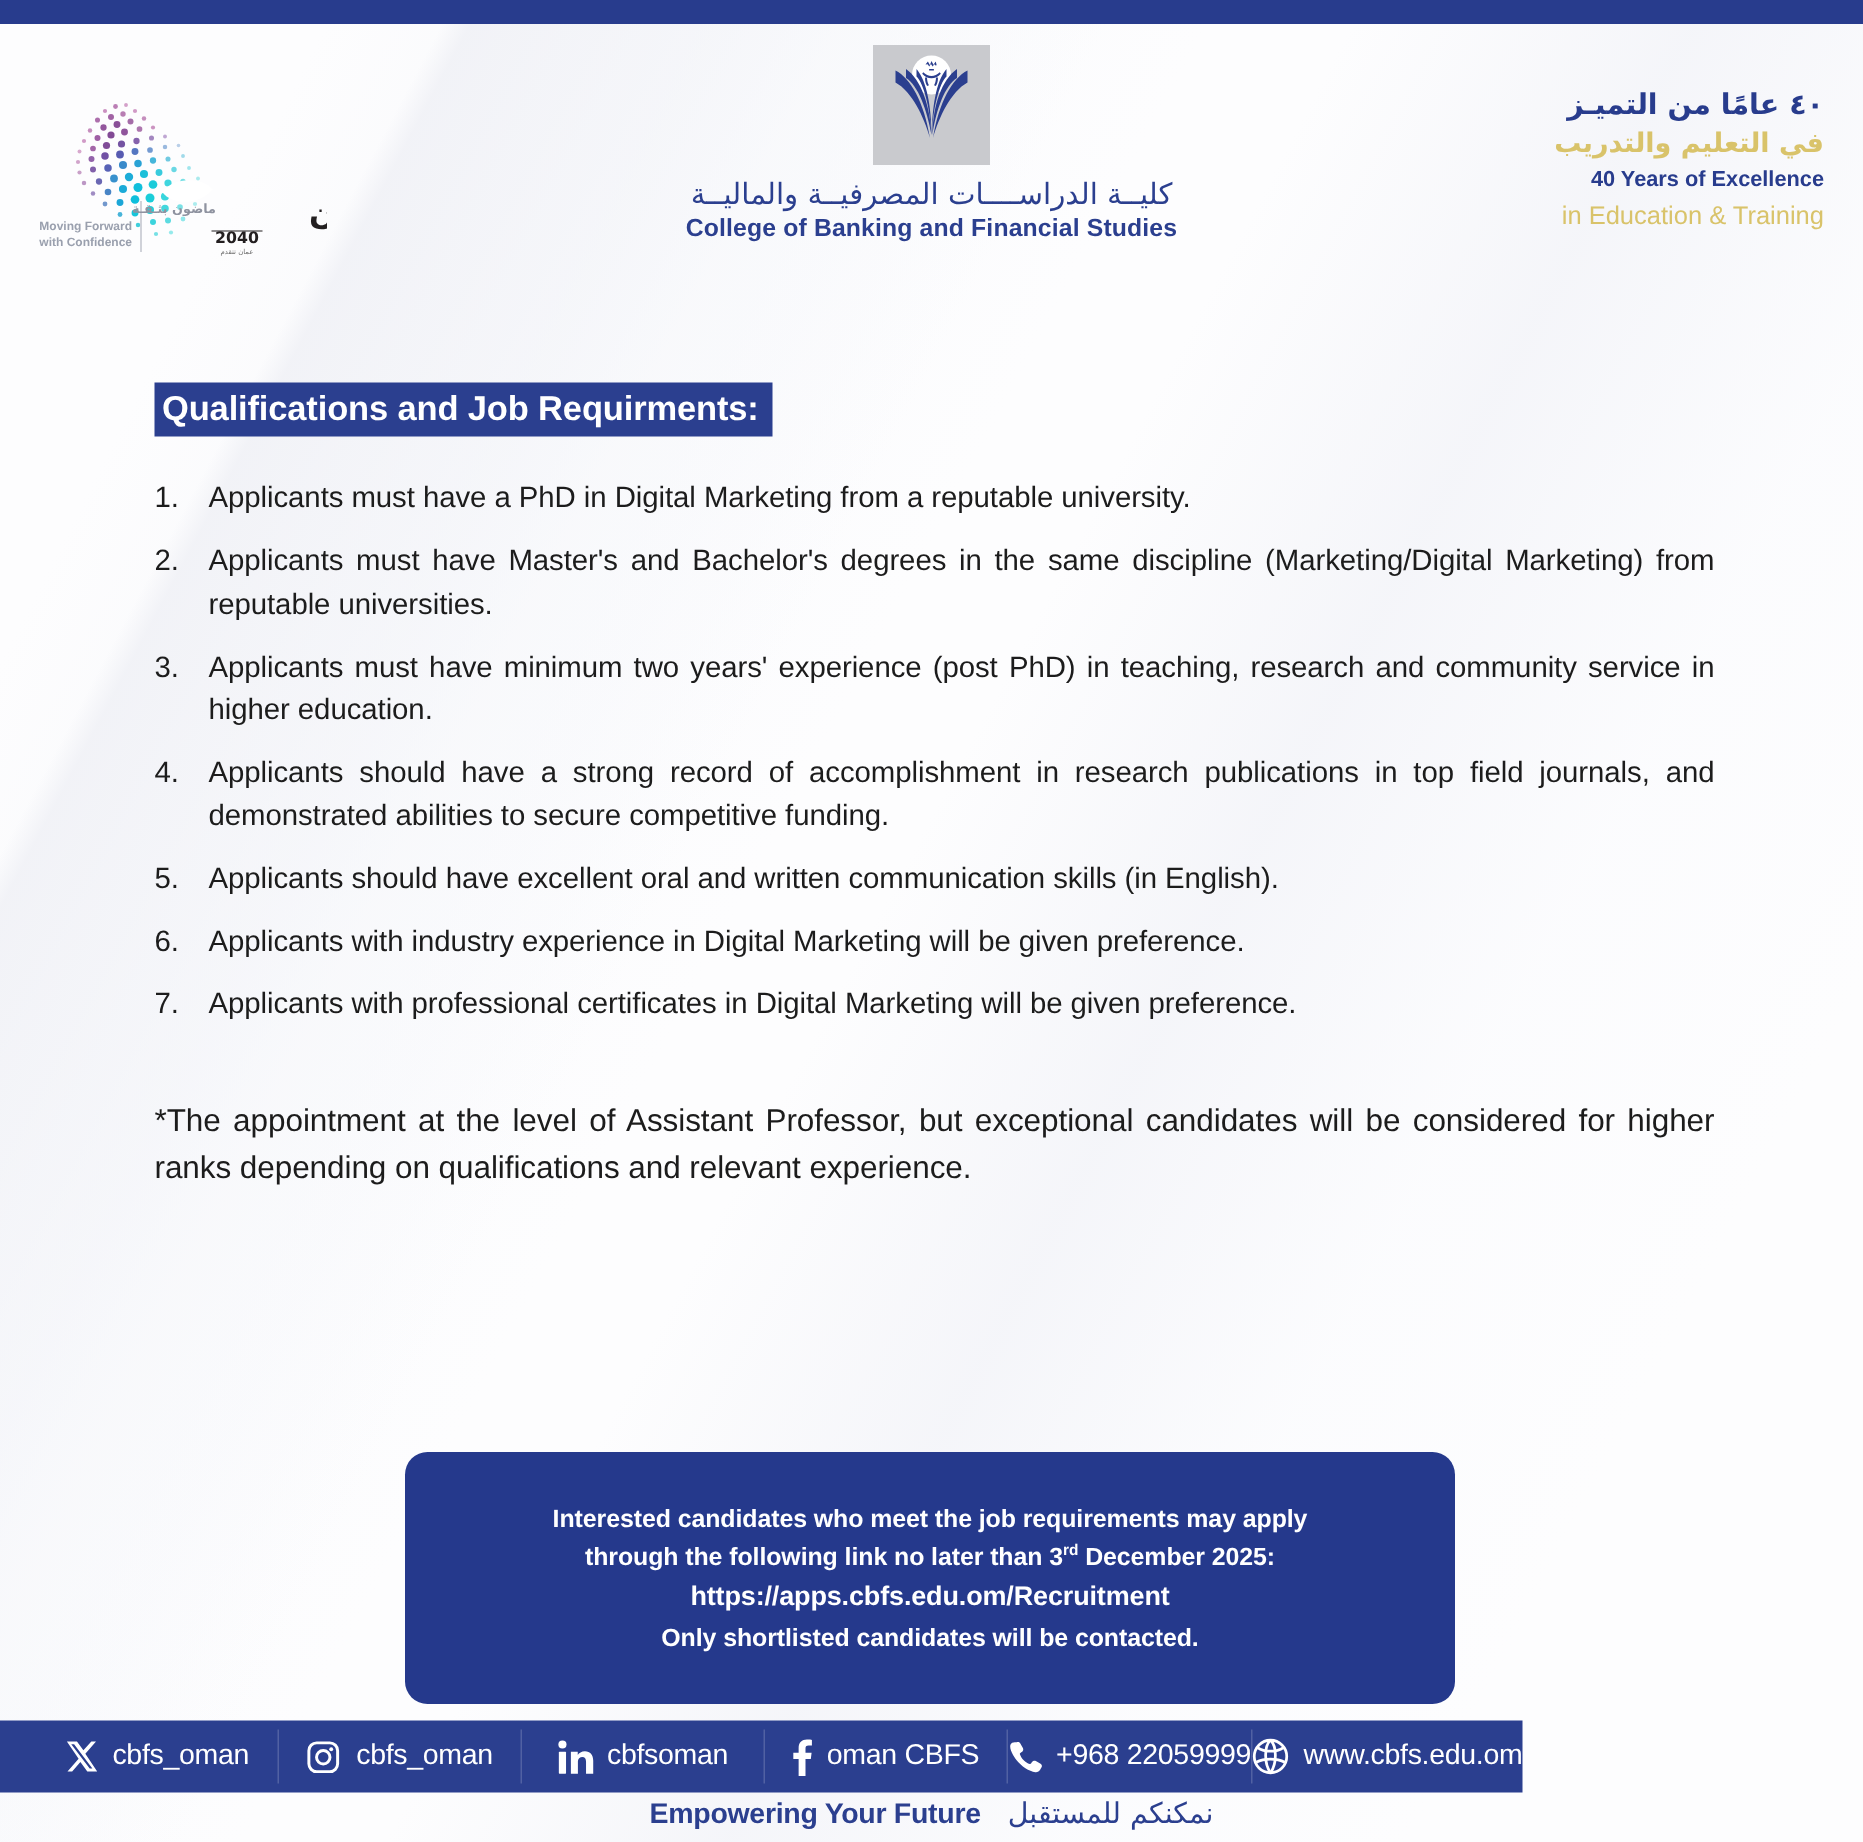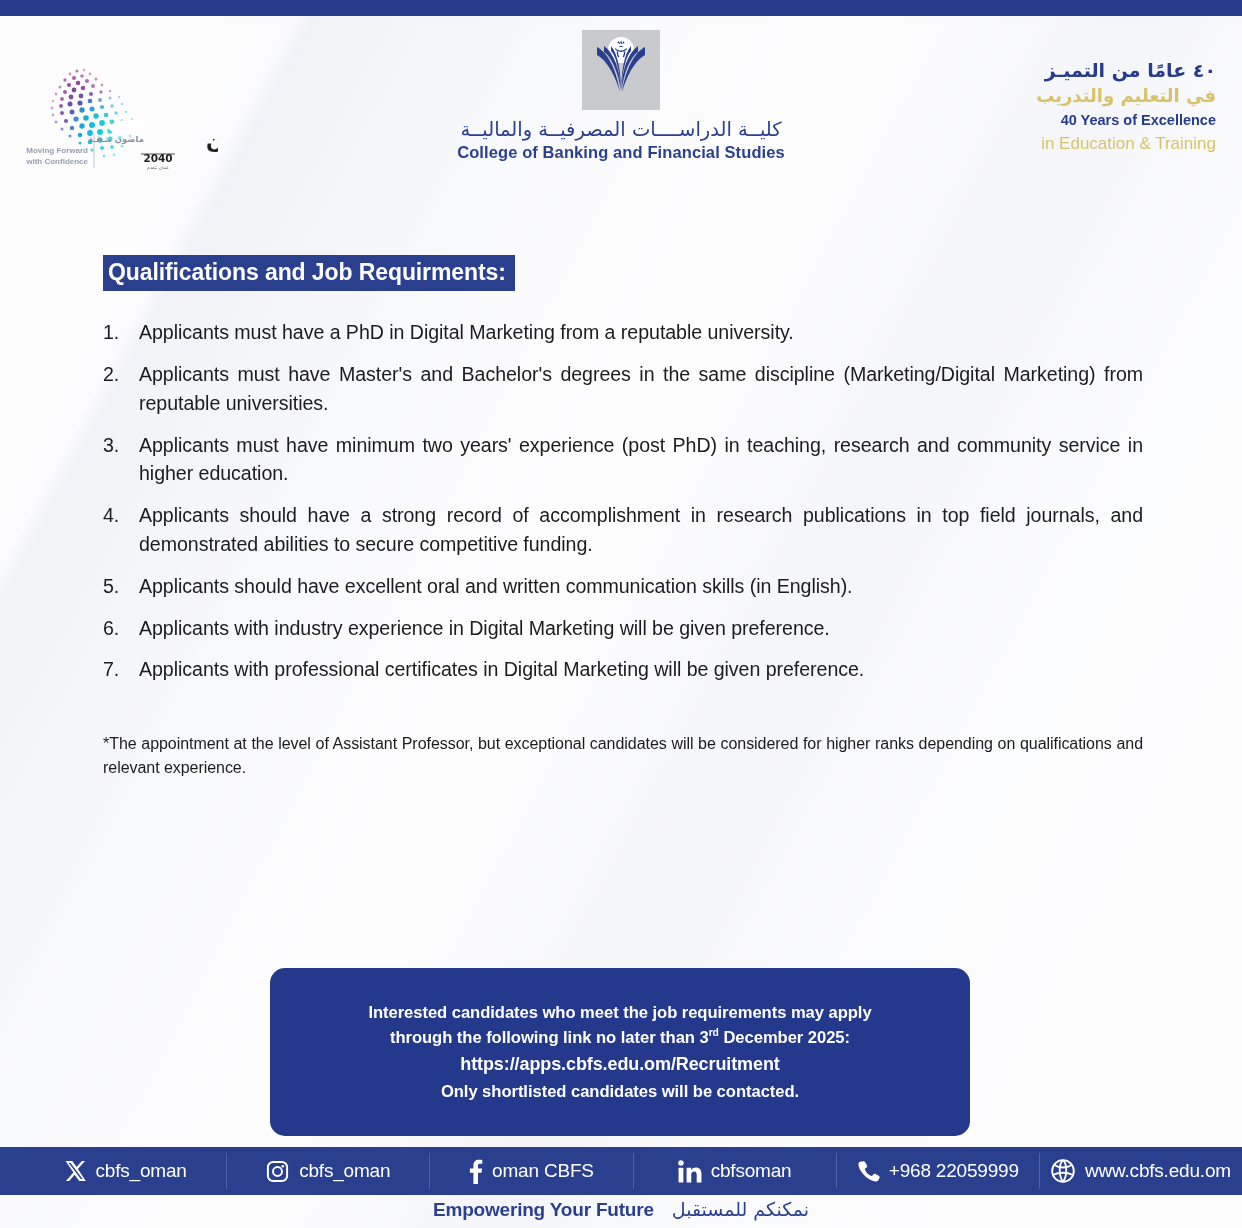--- a/index.html
+++ b/index.html
@@ -161,21 +161,21 @@
     flex: 0 0 36px;
     white-space: nowrap;
   }
   .req-text {
     flex: 1 1 auto;
   }
   .req.justified .req-text { text-align: justify; text-align-last: left; }
 
   #note {
     margin-top: 48px;
-    font-size: 16px;
+    font-size: 21px;
     color: #1c1c1c;
     line-height: 1.48;
     text-align: justify;
     text-align-last: left;
     letter-spacing: -0.05px;
   }
 
   
   #callout {
     position: absolute;
@@ -205,21 +205,21 @@
     line-height: 1.6;
     letter-spacing: -0.1px;
   }
   sup { font-size: 0.62em; vertical-align: super; line-height: 0; }
 
   
   #footer-bar {
     position: absolute;
     left: 0;
     top: 1147px;
-    width: 1242px;
+    width: 1015px;
     height: 48px;
     background: #2b3f8f;
     display: flex;
     align-items: center;
     padding-left: 23px;
   }
   .fitem {
     flex: 1 1 0;
     display: flex;
     align-items: center;
@@ -480,36 +480,36 @@
           <rect x="2.8" y="2.8" width="18.4" height="18.4" rx="5"></rect>
           <circle cx="12" cy="12" r="4.3"></circle>
           <circle cx="17.1" cy="6.9" r="1.25" fill="#ffffff" stroke="none"></circle>
         </svg>
       </span>
       <span class="flabel">cbfs_oman</span>
     </div>
 
     <div class="fitem">
       <span class="ficon">
-        <svg width="15" height="25" viewBox="0 0 14 24" fill="#ffffff">
-            <path d="M9.4 24V13.1h3.4l0.5-4H9.4V6.5c0-1.2.3-2 2-2h2.1V0.9C13.1.8 11.8.7 10.3.7 7.1.7 5 2.6 5 6.1v3H1.6v4H5V24h4.4z"></path>
-          </svg>
-      </span>
-      <span class="flabel">oman CBFS</span>
-    </div>
-
-    <div class="fitem">
-      <span class="ficon">
         <svg width="25" height="25" viewBox="0 0 24 24" fill="#ffffff">
           <rect x="1.5" y="8.5" width="4.6" height="14" rx="0.4"></rect>
           <circle cx="3.8" cy="3.8" r="2.6"></circle>
           <path d="M9.2 8.5h4.4v2.1c.8-1.4 2.4-2.5 4.6-2.5 3.4 0 5.3 2.2 5.3 6.2v8.2h-4.6v-7.5c0-1.9-.7-3.1-2.4-3.1-1.5 0-2.4 1-2.7 2-.1.3-.1.8-.1 1.2v7.4H9.2V8.5z"></path>
         </svg>
       </span>
       <span class="flabel">cbfsoman</span>
+    </div>
+
+    <div class="fitem">
+      <span class="ficon">
+        <svg width="15" height="25" viewBox="0 0 14 24" fill="#ffffff">
+            <path d="M9.4 24V13.1h3.4l0.5-4H9.4V6.5c0-1.2.3-2 2-2h2.1V0.9C13.1.8 11.8.7 10.3.7 7.1.7 5 2.6 5 6.1v3H1.6v4H5V24h4.4z"></path>
+          </svg>
+      </span>
+      <span class="flabel">oman CBFS</span>
     </div>
 
     <div class="fitem">
       <span class="ficon">
         <svg width="24" height="24" viewBox="0 0 24 24" fill="#ffffff">
             <path d="M6.6 2.2c.9-.5 2 -.2 2.5.7l1.9 3.3c.5.9.2 2-.6 2.6l-1.2.8c-.3.2-.4.6-.3.9.5 1.5 1.5 3 2.7 4.2 1.2 1.2 2.7 2.2 4.2 2.7.3.1.7 0 .9-.3l.8-1.2c.6-.8 1.7-1.1 2.6-.6l3.3 1.9c.9.5 1.2 1.6.7 2.5l-1 1.8c-.7 1.2-2 1.9-3.4 1.7C14.6 22.4 8 18 4.2 11.3 2.8 8.9 2 6.6 2.1 4.9c0-1 .5-1.9 1.4-2.4l1.8-.3z" transform="scale(0.95) translate(0.5,0.5)"></path>
           </svg>
       </span>
       <span class="flabel">+968 22059999</span>
     </div>

